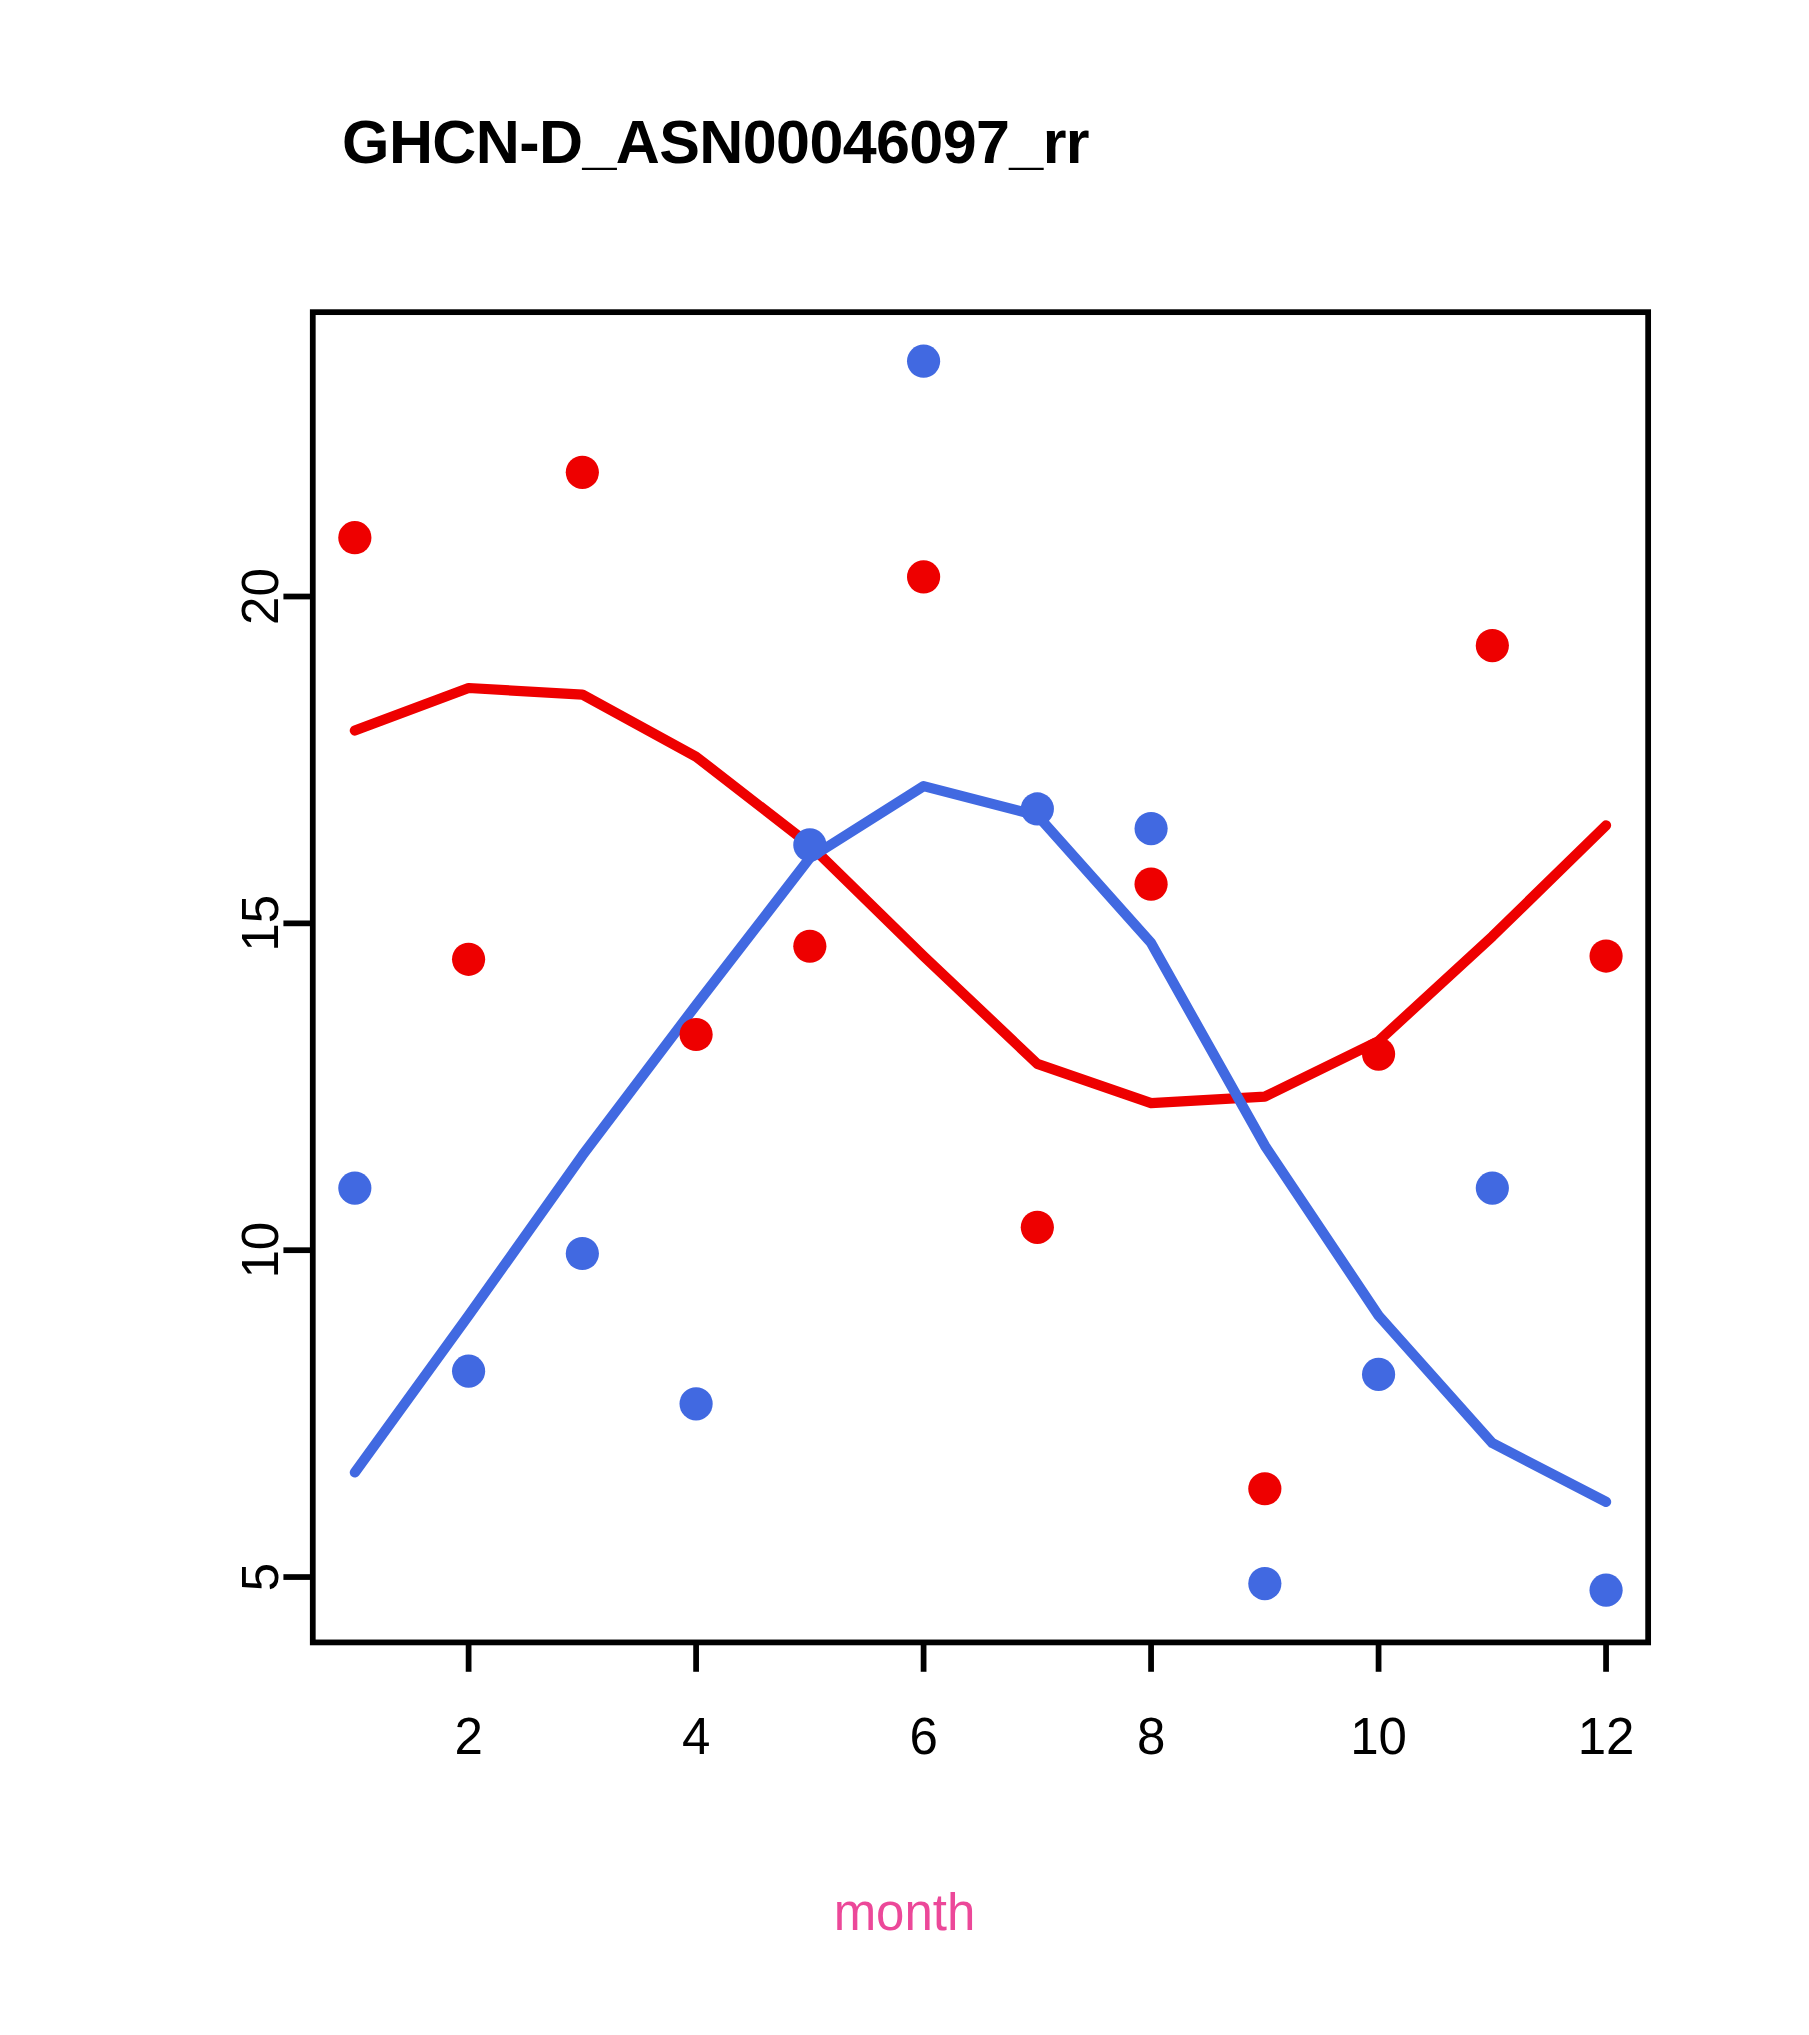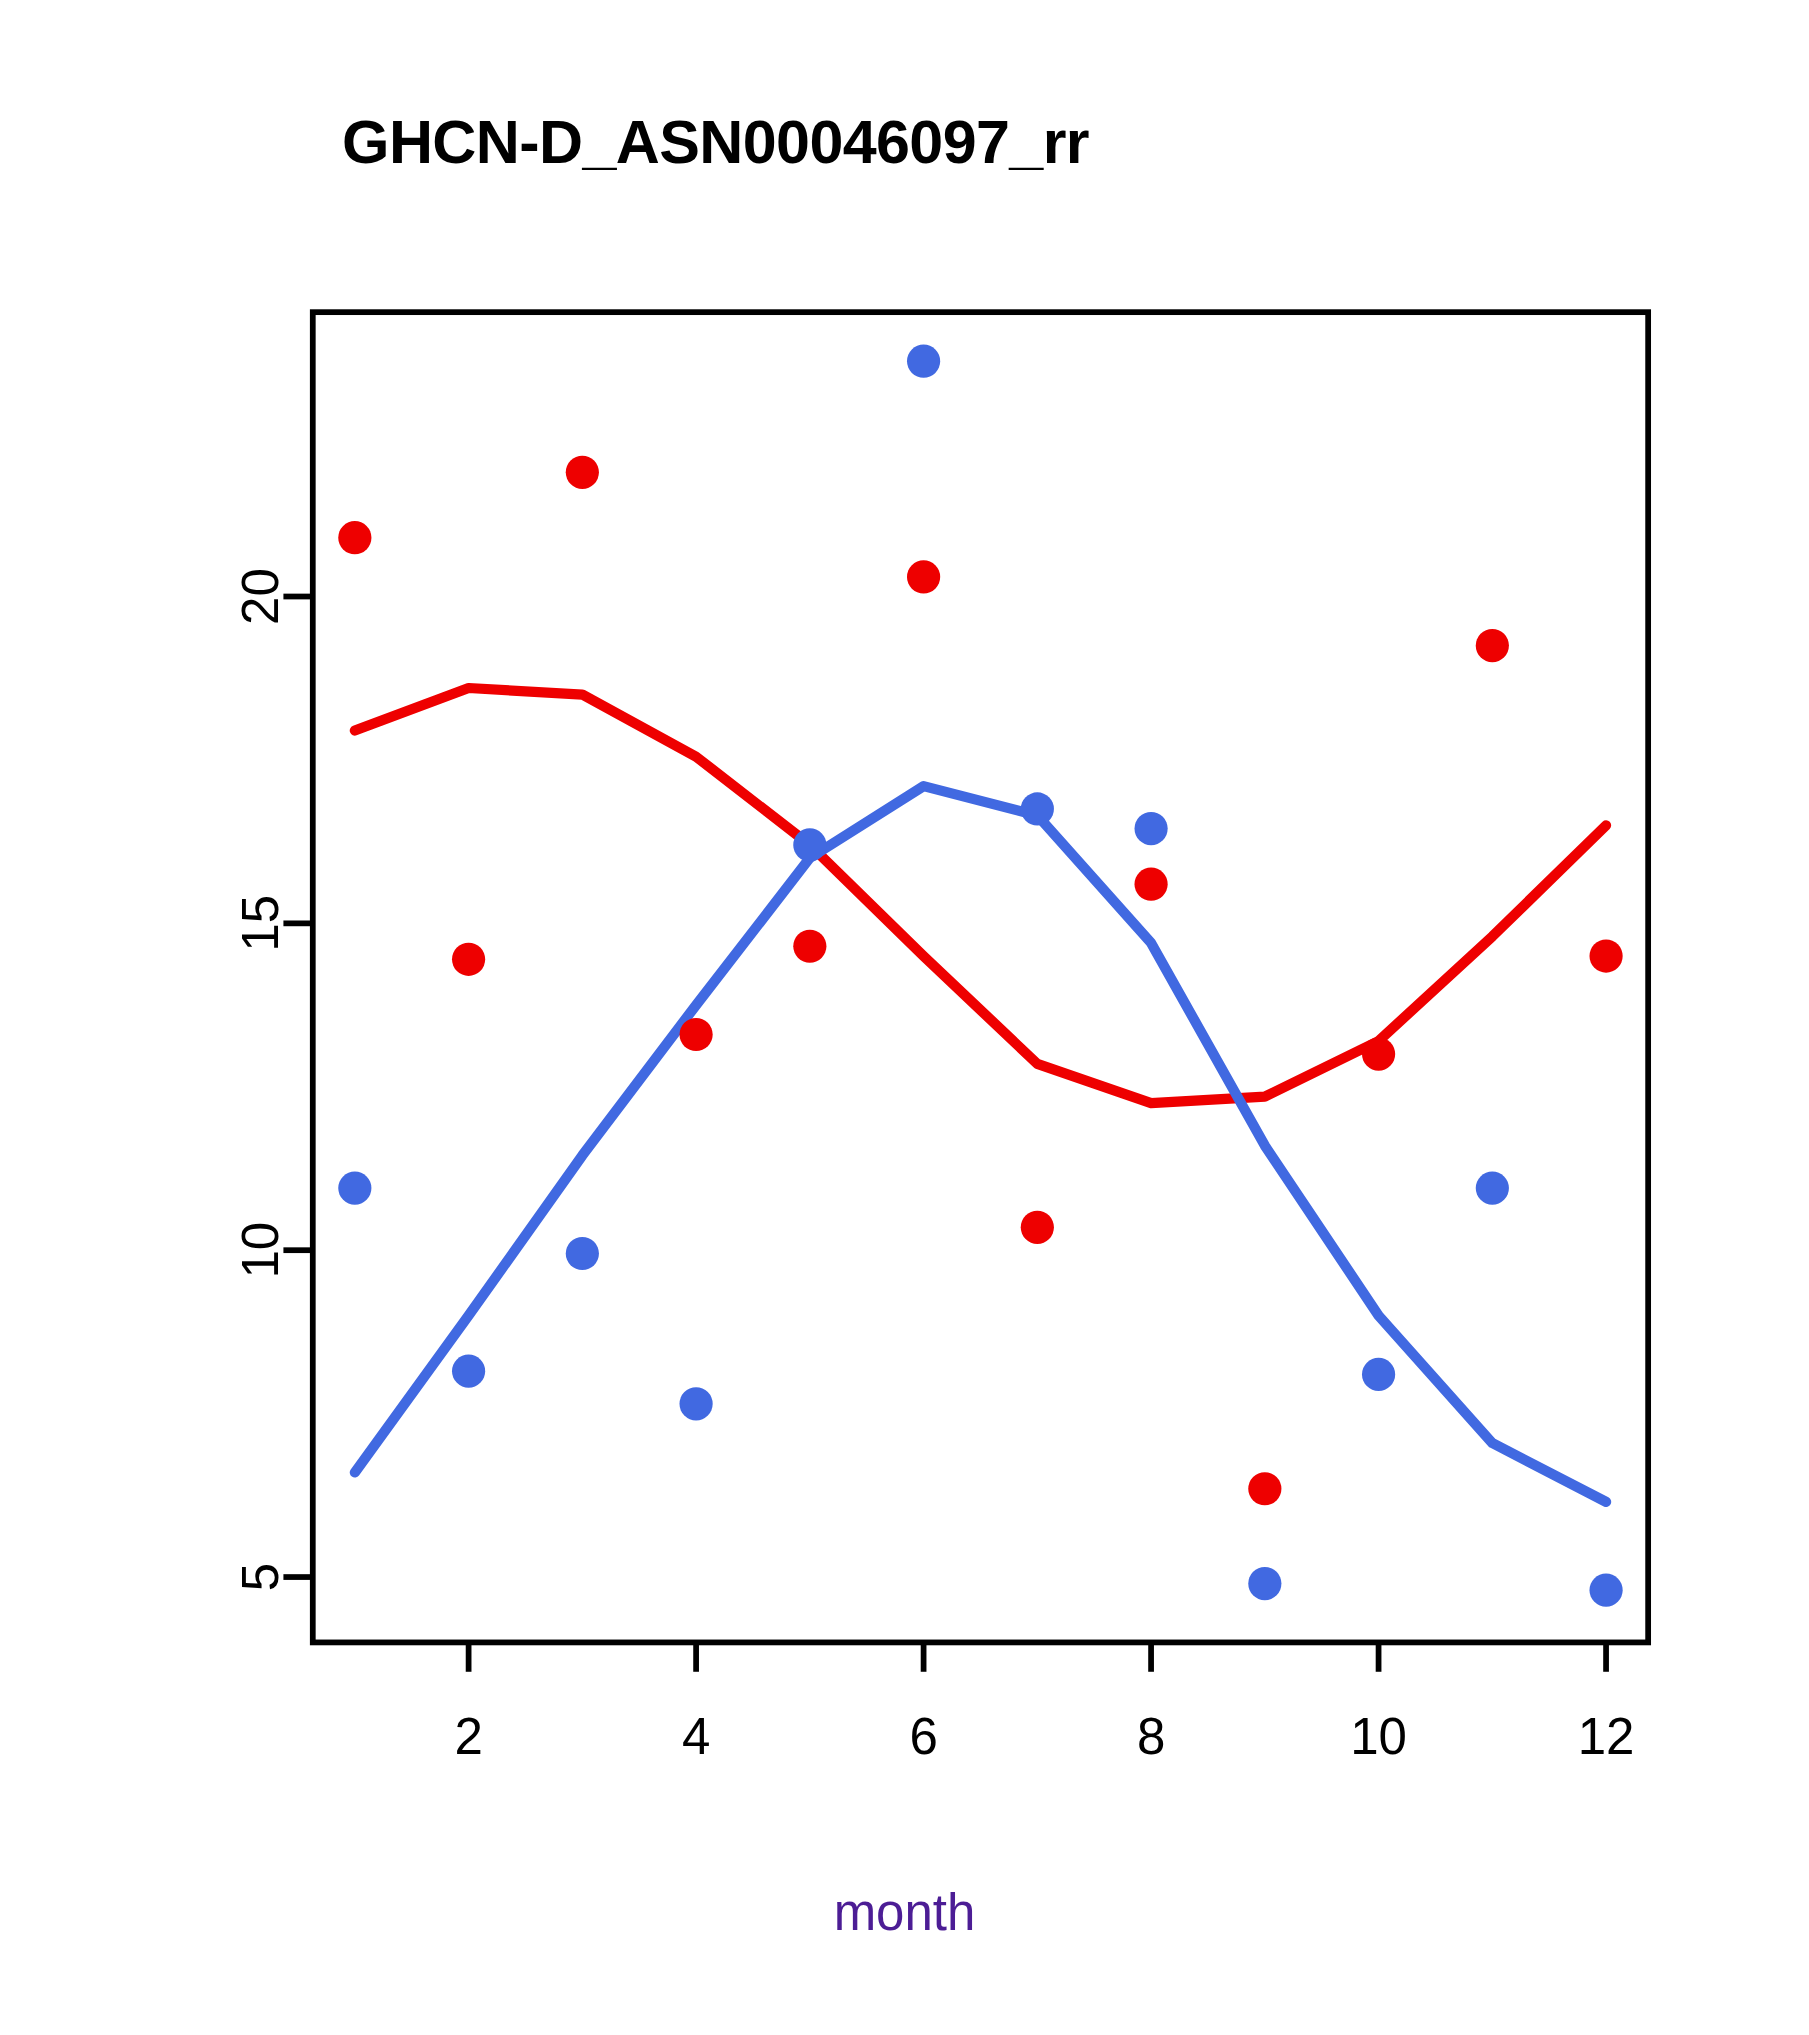--- a/index.html
+++ b/index.html
@@ -19,21 +19,21 @@
     font-weight:bold;
     color:#000000;
     letter-spacing:-0.6px;
     line-height:1;
   }
   #xaxis-title {
     position:absolute;
     top:1887px; left:0; width:1809px;
     text-align:center;
     font-size:51px;
-    color:#4c1d95;
+    color:#ec4899;
     line-height:1;
   }
   svg#canvas { position:absolute; top:0; left:0; }
   .ticklabel-x {
     font-family:"Liberation Sans", sans-serif;
     font-size:80px;
     fill:#000000;
   }
   .ticklabel-y {
     font-family:"Liberation Sans", sans-serif;

